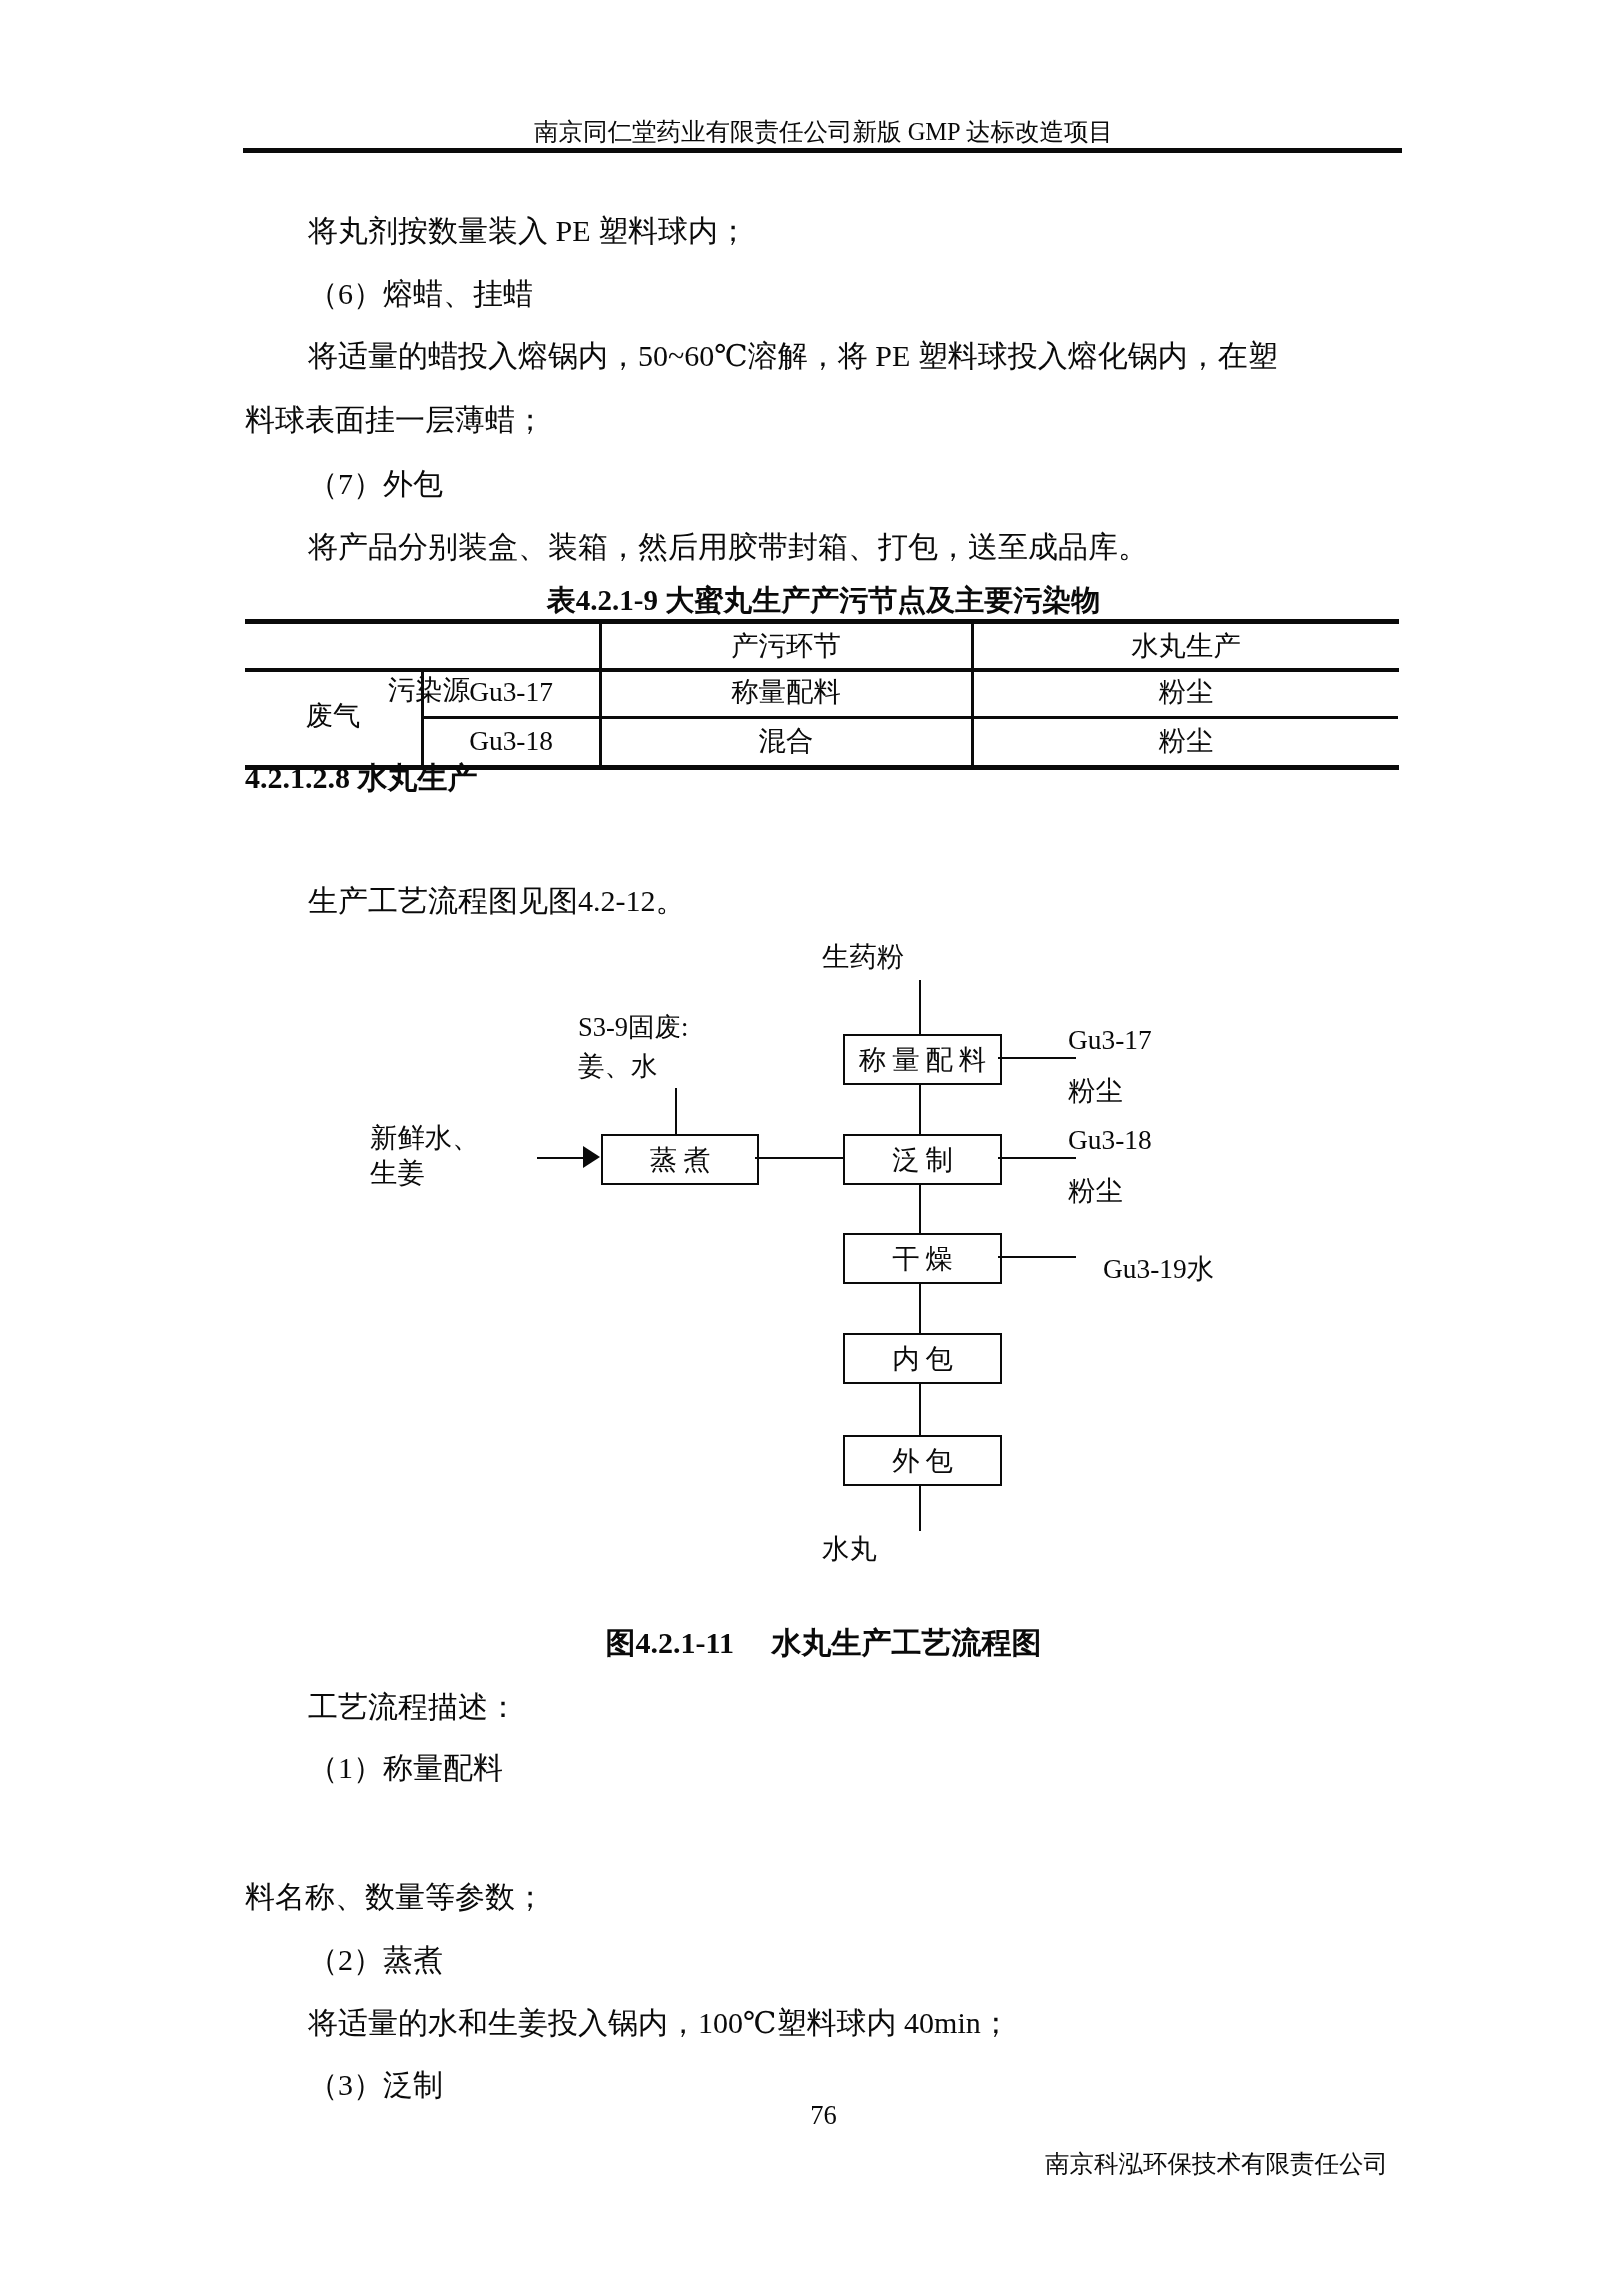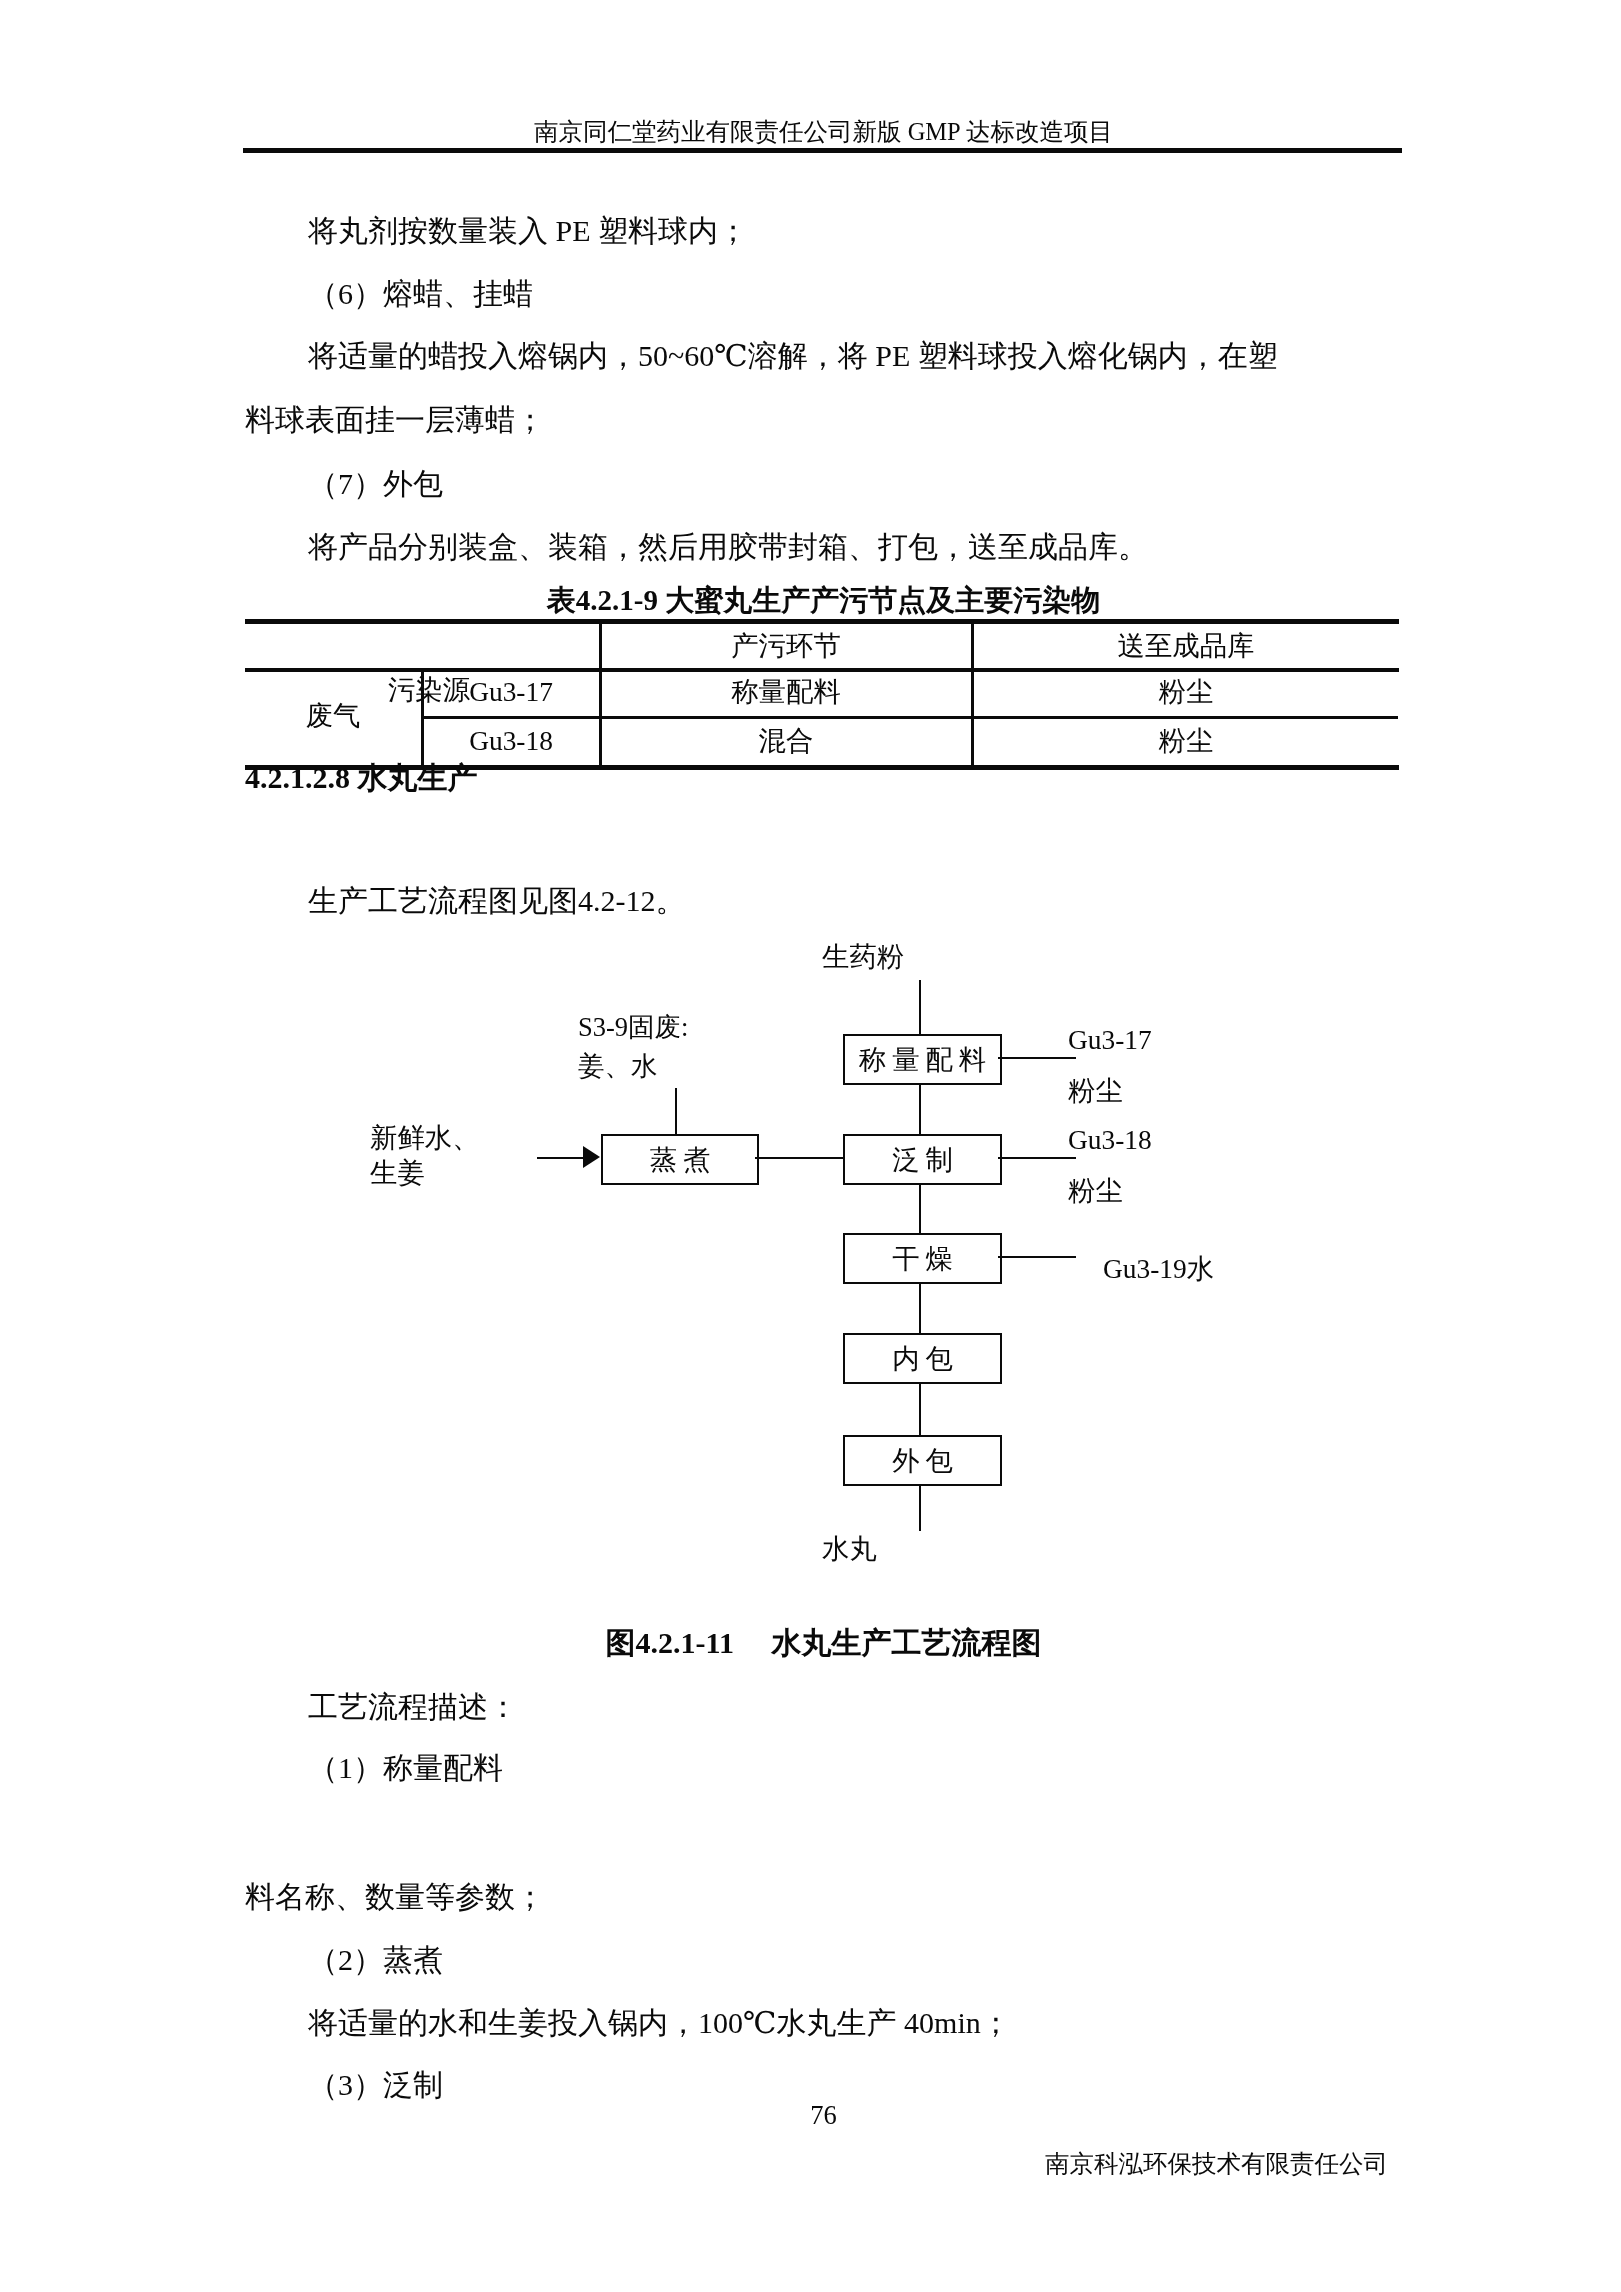--- a/index.html
+++ b/index.html
@@ -62,21 +62,21 @@
     <div class="abs hline" style="left:0;top:49px;width:1154px;height:3.9px;"></div>
     <div class="abs hline" style="left:176px;top:97px;width:977px;height:2.9px;"></div>
     <div class="abs hline" style="left:0;top:146px;width:1154px;height:4.9px;"></div>
 
     <div class="abs vline" style="left:176px;top:49px;width:2.9px;height:102px;"></div>
     <div class="abs vline" style="left:354px;top:0;width:2.9px;height:151px;"></div>
     <div class="abs vline" style="left:726px;top:0;width:2.9px;height:151px;"></div>
 
     <div class="cell" style="left:86px;top:12.7px;width:196px;margin-top:44px;">污染源</div>
     <div class="cell" style="left:443px;top:12.7px;width:196px;">产污环节</div>
-    <div class="cell" style="left:843px;top:12.7px;width:196px;">送至成品库</div>
+    <div class="cell" style="left:843px;top:12.7px;width:196px;">水丸生产</div>
 
     <div class="cell" style="left:19.6px;top:83px;width:137px;">废气</div>
     <div class="cell" style="left:168px;top:59px;width:196px;">Gu3-17</div>
     <div class="cell" style="left:443px;top:59px;width:196px;">称量配料</div>
     <div class="cell" style="left:843px;top:59px;width:196px;">粉尘</div>
     <div class="cell" style="left:168px;top:108px;width:196px;">Gu3-18</div>
     <div class="cell" style="left:443px;top:108px;width:196px;">混合</div>
     <div class="cell" style="left:843px;top:108px;width:196px;">粉尘</div>
   </div>
 
@@ -130,20 +130,20 @@
   <div class="abs dgm-text nowrap" style="left:1103px;top:1243px;text-align:left;">Gu3-19水</div>
 
   <div class="abs dgm-text" style="left:822px;top:1535px;width:196px;">水丸</div>
 
   <div class="abs bold ctr nowrap" style="left:245px;top:1611px;width:1157px;font-size:30px;">图4.2.1-11　 水丸生产工艺流程图</div>
 
   <div class="abs body-line nowrap" style="left:308px;top:1678px;">工艺流程描述：</div>
   <div class="abs body-line nowrap" style="left:308px;top:1739px;">（1）称量配料</div>
   <div class="abs body-line nowrap" style="left:245px;top:1868px;">料名称、数量等参数；</div>
   <div class="abs body-line nowrap" style="left:308px;top:1931px;">（2）蒸煮</div>
-  <div class="abs body-line nowrap" style="left:308px;top:1994px;">将适量的水和生姜投入锅内，100℃水丸生产 40min；</div>
+  <div class="abs body-line nowrap" style="left:308px;top:1994px;">将适量的水和生姜投入锅内，100℃塑料球内 40min；</div>
   <div class="abs body-line nowrap" style="left:308px;top:2056px;">（3）泛制</div>
 
   <div class="abs ctr" style="left:245px;top:2100px;width:1157px;font-size:26.5px;">76</div>
   <div class="abs nowrap" style="left:245px;top:2135px;width:1143px;font-size:24.5px;text-align:right;">南京科泓环保技术有限责任公司</div>
 
 </div>
 
 
 </body></html>

